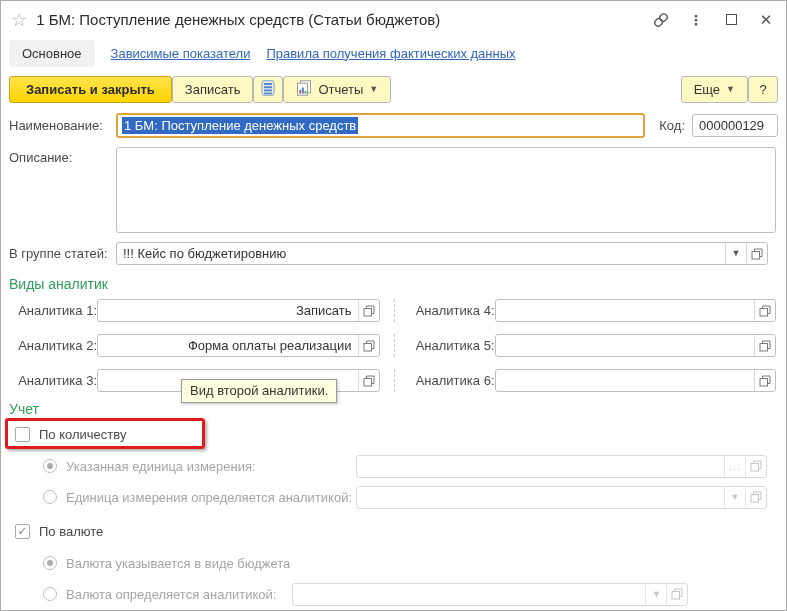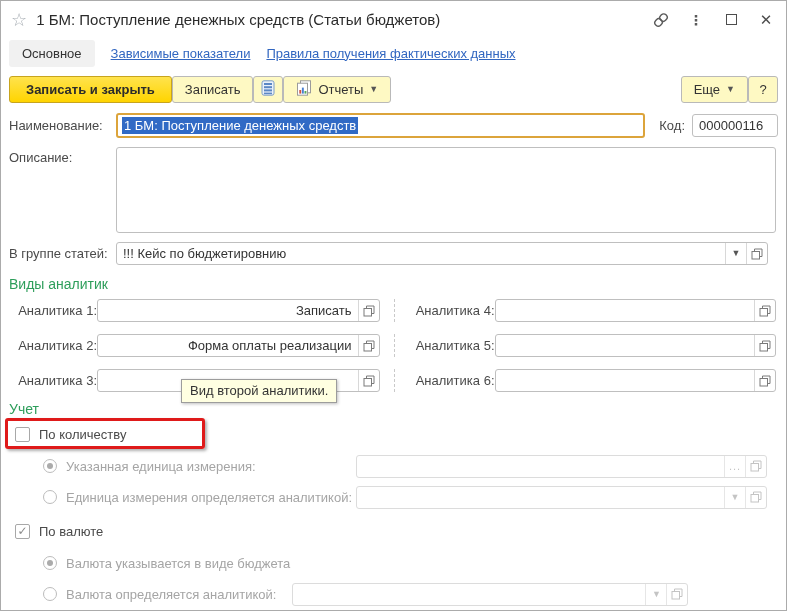--- a/index.html
+++ b/index.html
@@ -151,21 +151,21 @@
 
   <div class="form">
 
     <div class="row name-row">
       <span class="lbl lblcol">Наименование:</span>
       <div class="name-field">
         <span class="sel-text">1 БМ: Поступление денежных средств</span>
       </div>
       <span class="lbl code-lbl">Код:</span>
       <div class="field code-field">
-        <span class="field-text">000000116</span>
+        <span class="field-text">000000129</span>
       </div>
     </div>
 
     <div class="row desc-row">
       <span class="lbl lblcol" style="padding-top:3px;">Описание:</span>
       <div class="desc-box"></div>
     </div>
 
     <div class="row group-row">
       <span class="lbl lblcol">В группе статей:</span>

